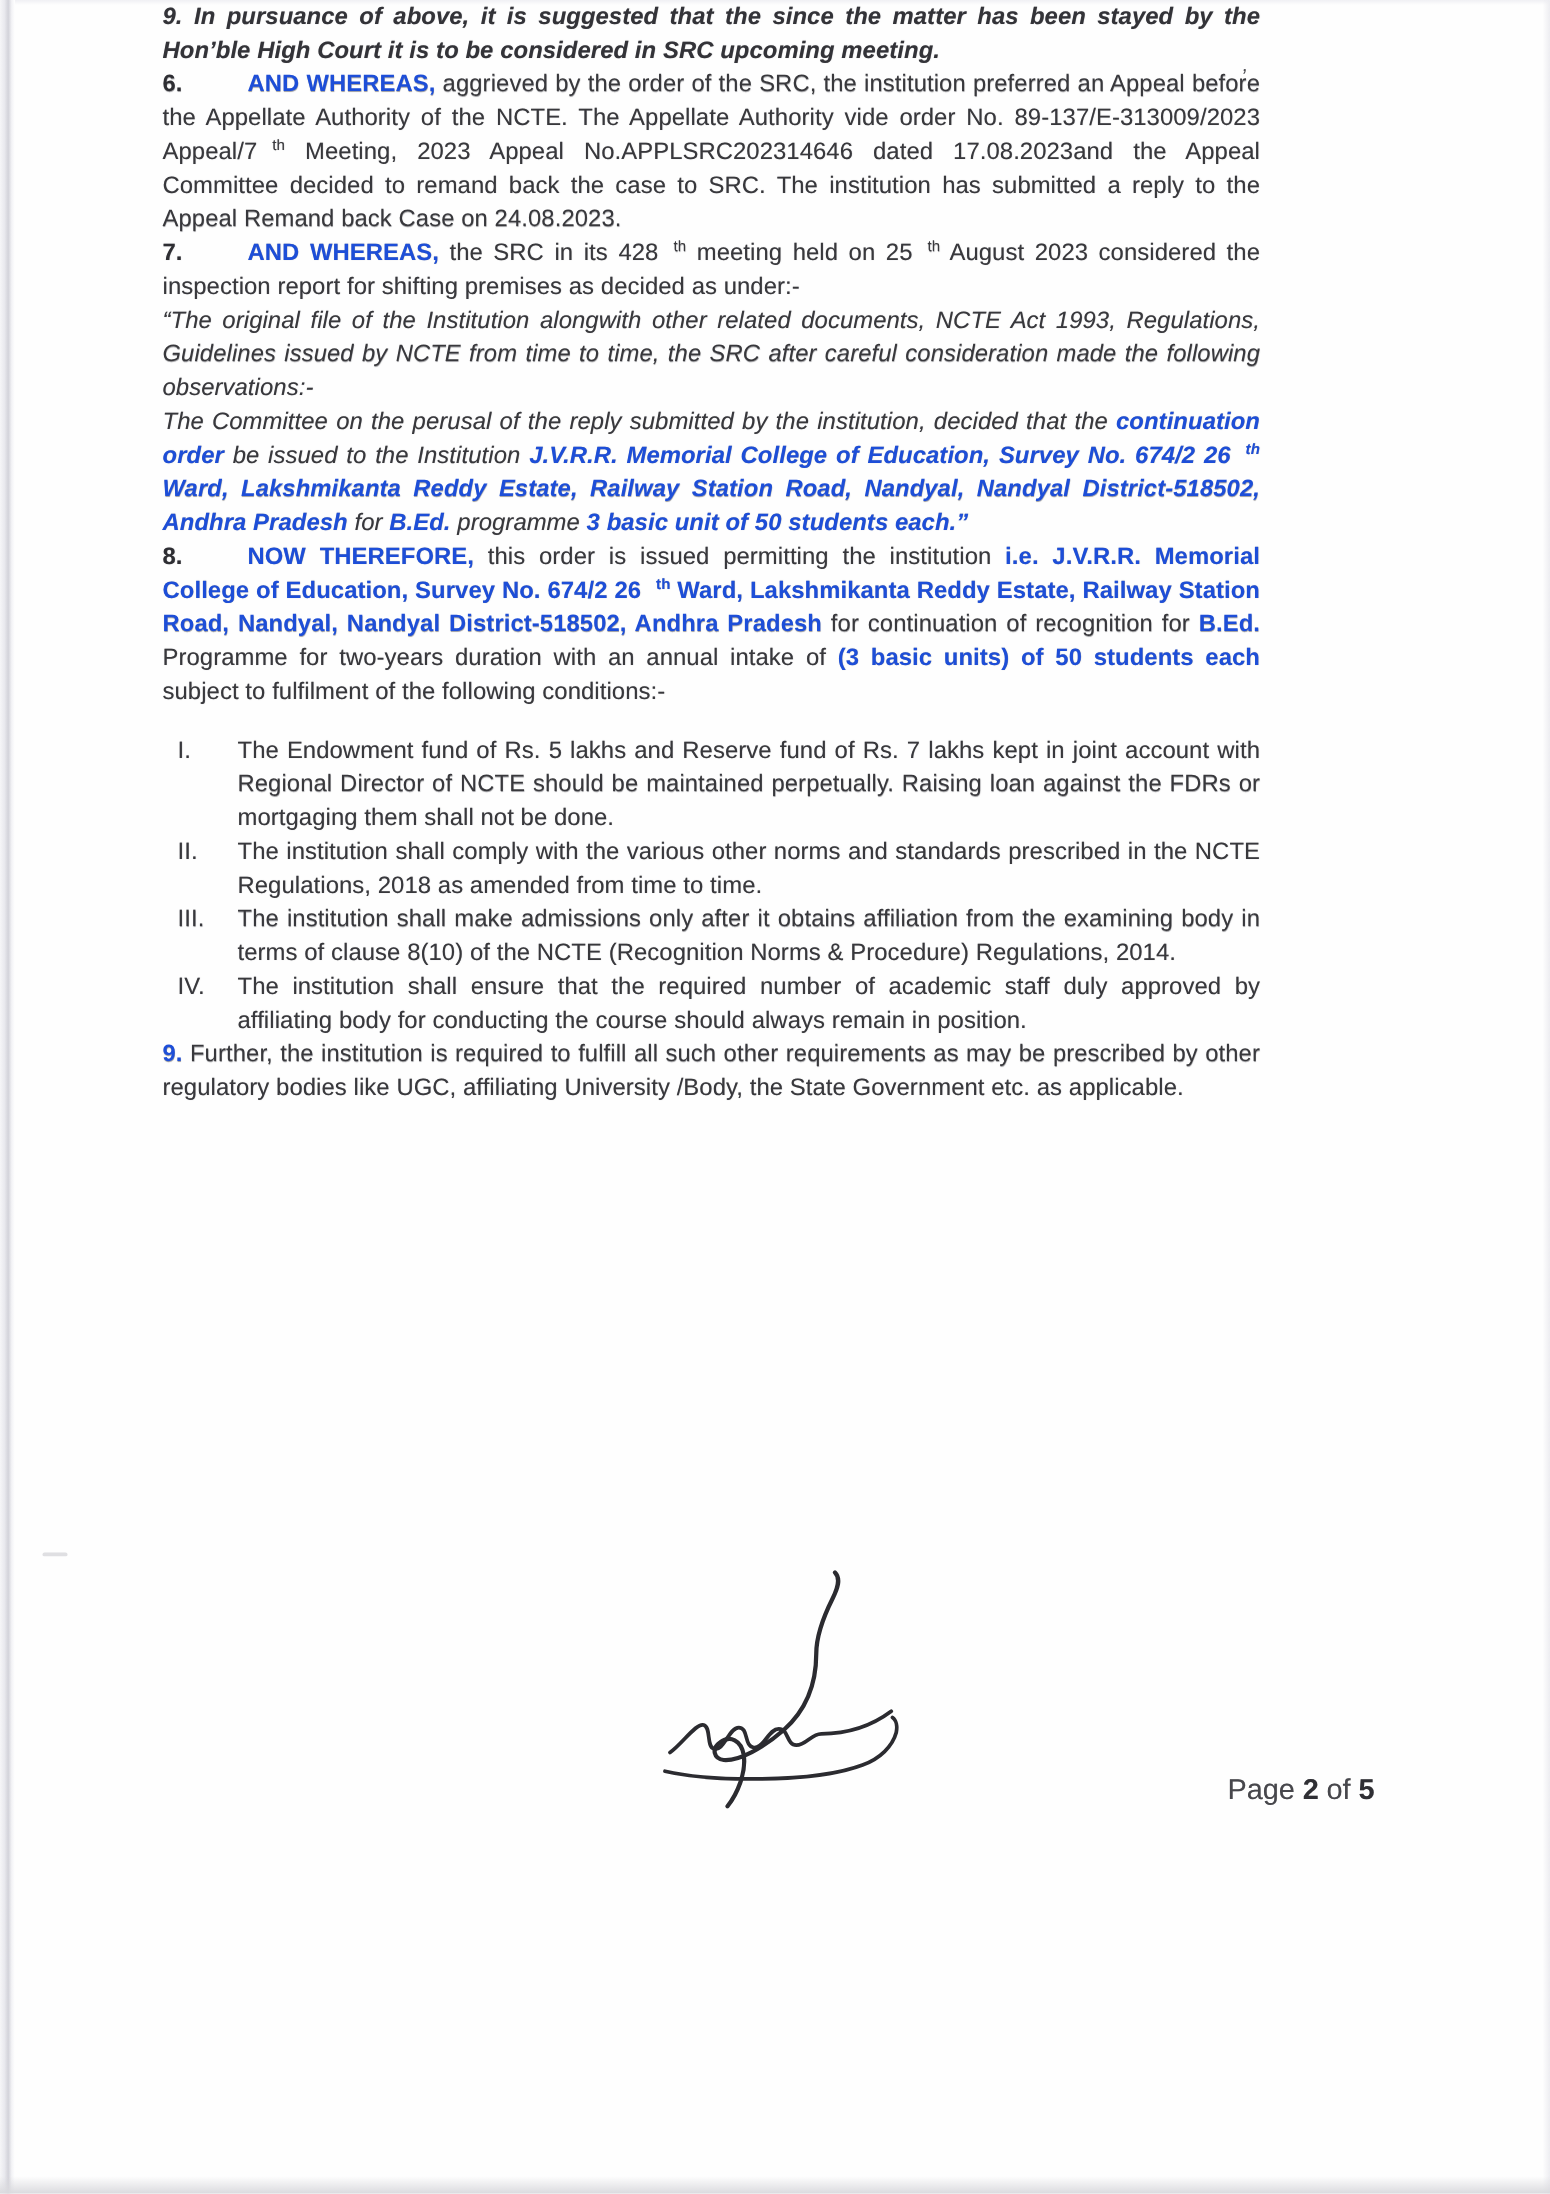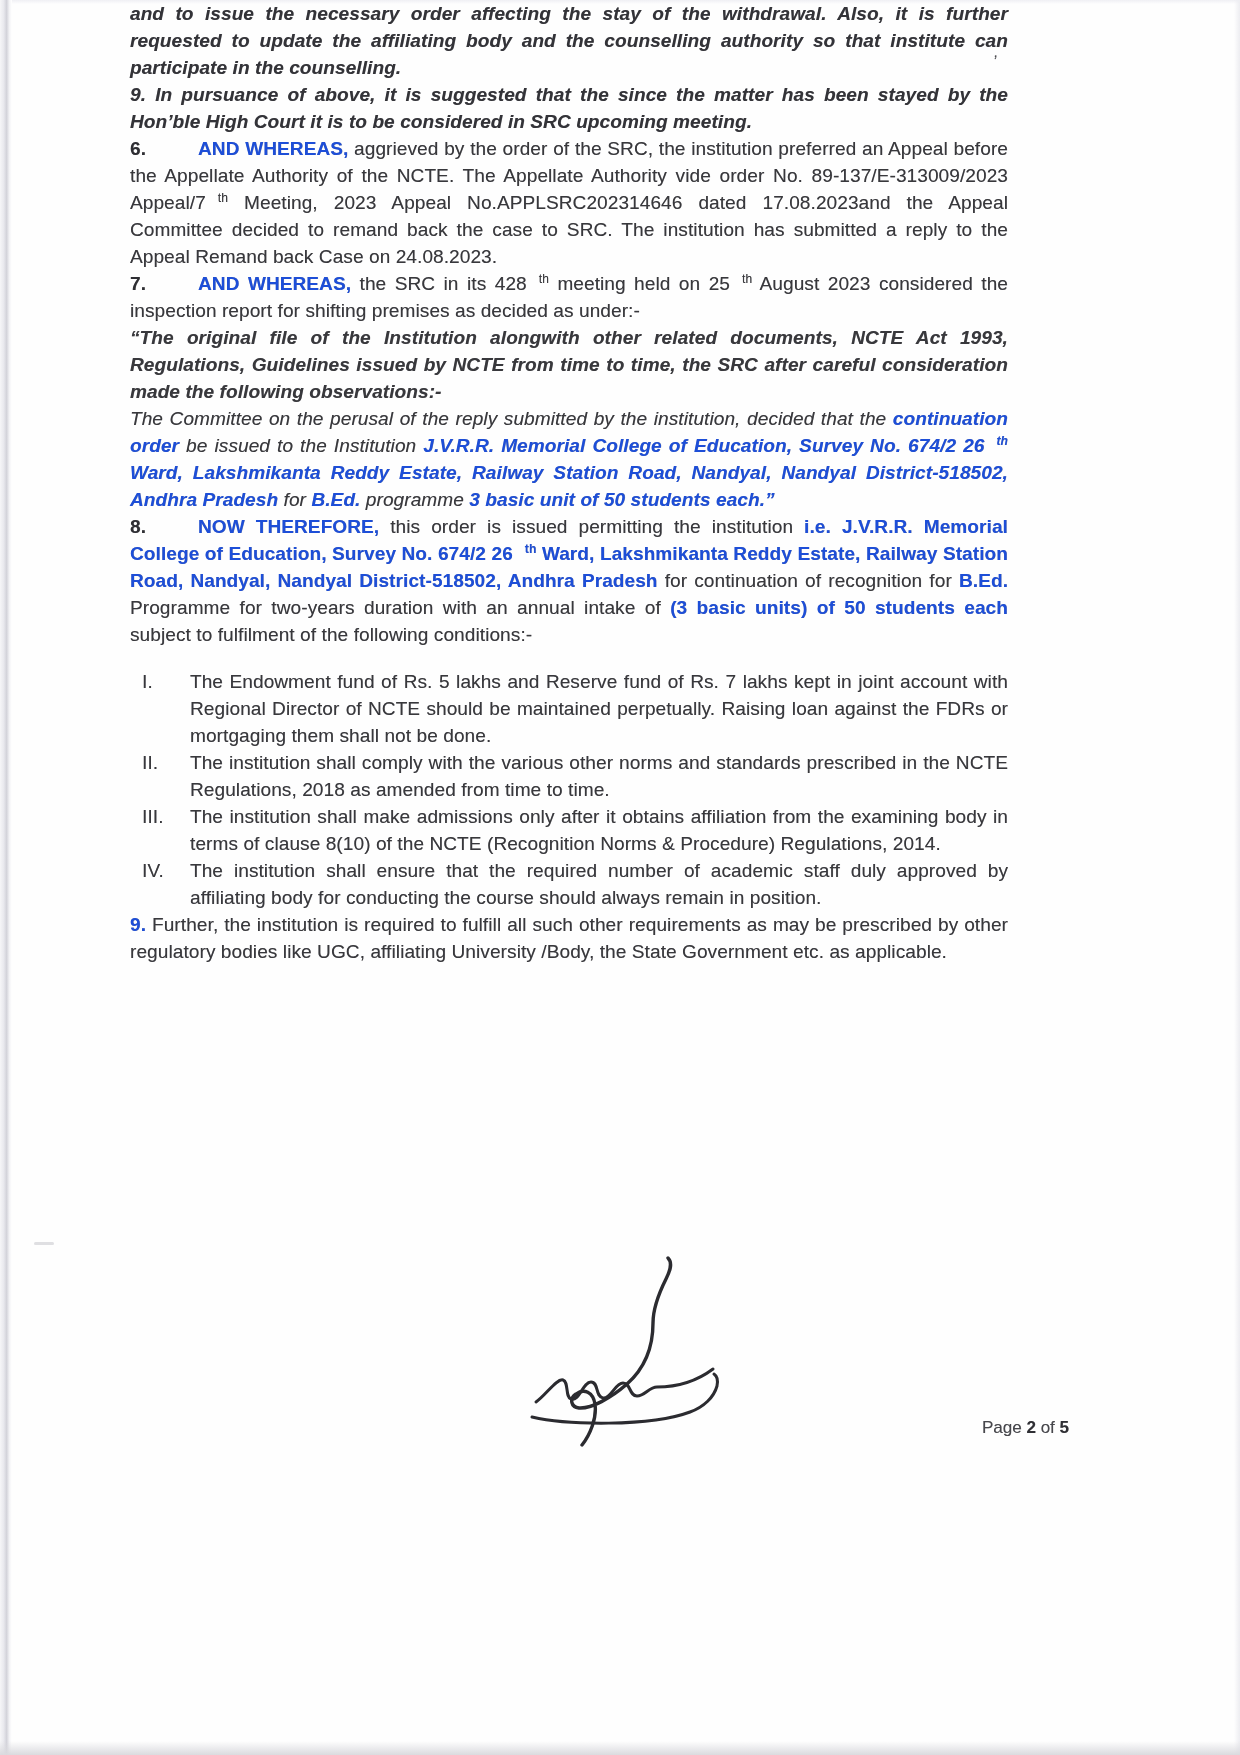--- a/index.html
+++ b/index.html
@@ -33,52 +33,51 @@
   .bi{font-weight:bold;font-style:italic;color:#333338;}
   .it{font-style:italic;}
   .b{font-weight:bold;color:#1d4ed8;}
   .pnum{display:inline-block;width:68px;font-weight:bold;color:#2e2e33;}
   .sup{font-size:12px;vertical-align:super;line-height:0;padding-left:12px;}
 
   .mt-a{margin-top:192px;}
   .mt-b{margin-top:22px;}
   .mt-6{margin-top:16px;}
   .mt-7{margin-top:30px;}
-  .mt-q1{margin-top:26px;font-weight:bold;}
+  .mt-q1{margin-top:26px;}
   .mt-q2{margin-top:34px;}
   .mt-8{margin-top:16px;}
   .mt-list{margin-top:20px;}
   .mt-9{margin-top:15px;}
 
   .cond{display:flex;text-align:justify;}
   .cnum{flex:0 0 60px;padding-left:12px;box-sizing:border-box;}
   .ctext{flex:1;text-align:justify;}
 
-  .footer{position:absolute;left:982px;top:1418px;font-size:17px;color:#47474c;
+  .footer{position:absolute;left:982px;top:1418px;font-size:23px;color:#47474c;
     text-shadow:0.2px 0.2px 0.5px rgba(70,70,76,.45);white-space:nowrap;}
   .footer .b{color:#2f2f34;}
 
   .signature{position:absolute;left:522px;top:1252px;width:230px;height:195px;}
   .signature svg{display:block;}
 </style>
 </head>
 <body>
 
 <div class="page">
 
   <div class="edge-top"></div>
   <div class="edge-left"></div>
   <div class="edge-right"></div>
   <div class="edge-bottom"></div>
   <div class="smudge"></div>
   <span class="stray-mark">’</span>
 
   <div class="content">
 
-    <p class="indent bi mt-a"><span>and to issue the necessary order affecting the stay of the withdrawal. Also, it is further requested to update the affiliating body and the counselling authority so that institute can participate in the counselling.</span></p>
 
     <p class="indent bi mt-b"><span>9. In pursuance of above, it is suggested that the since the matter has been stayed by the Hon’ble High Court it is to be considered in SRC upcoming meeting.</span></p>
 
     <p class="mt-6"><span class="pnum">6.</span><span class="b">AND WHEREAS,</span><span> aggrieved by the order of the SRC, the institution preferred an Appeal before the Appellate Authority of the NCTE. The Appellate Authority vide order No. 89-137/E-313009/2023 Appeal/7</span><span class="sup">th</span><span> Meeting, 2023 Appeal No.APPLSRC202314646 dated 17.08.2023and the Appeal Committee decided to remand back the case to SRC. The institution has submitted a reply to the Appeal Remand back Case on 24.08.2023.</span></p>
 
     <p class="mt-7"><span class="pnum">7.</span><span class="b">AND WHEREAS,</span><span> the SRC in its 428</span><span class="sup">th</span><span> meeting held on 25</span><span class="sup">th</span><span> August 2023 considered the inspection report for shifting premises as decided as under:-</span></p>
 
     <p class="indent it mt-q1"><span>“The original file of the Institution alongwith other related documents, NCTE Act 1993, Regulations, Guidelines issued by NCTE from time to time, the SRC after careful consideration made the following observations:-</span></p>
 
     <p class="indent it mt-q2"><span>The Committee on the perusal of the reply submitted by the institution, decided that the </span><span class="b">continuation order</span><span> be issued to the Institution </span><span class="b">J.V.R.R. Memorial College of Education, Survey No. 674/2 26</span><span class="sup b">th</span><span class="b"> Ward, Lakshmikanta Reddy Estate, Railway Station Road, Nandyal, Nandyal District-518502, Andhra Pradesh</span><span> for </span><span class="b">B.Ed.</span><span> programme </span><span class="b">3 basic unit of 50 students each.”</span></p>

